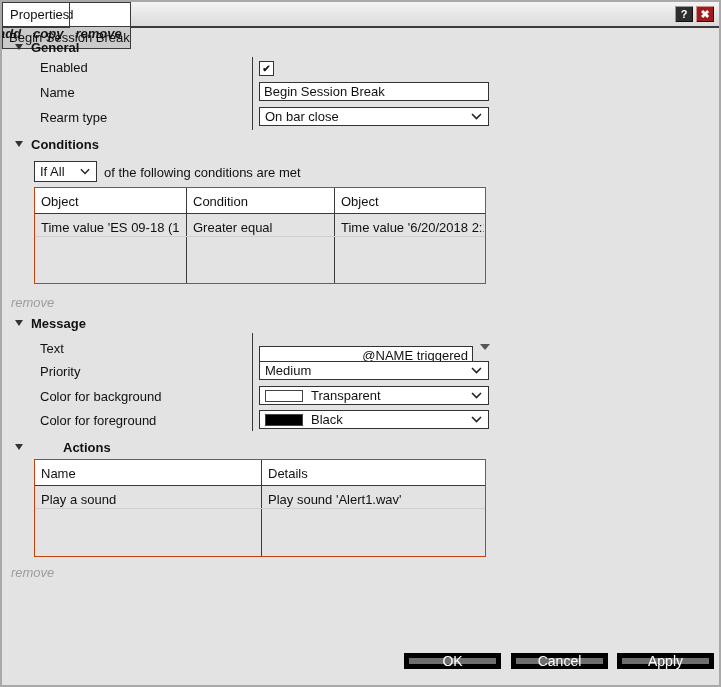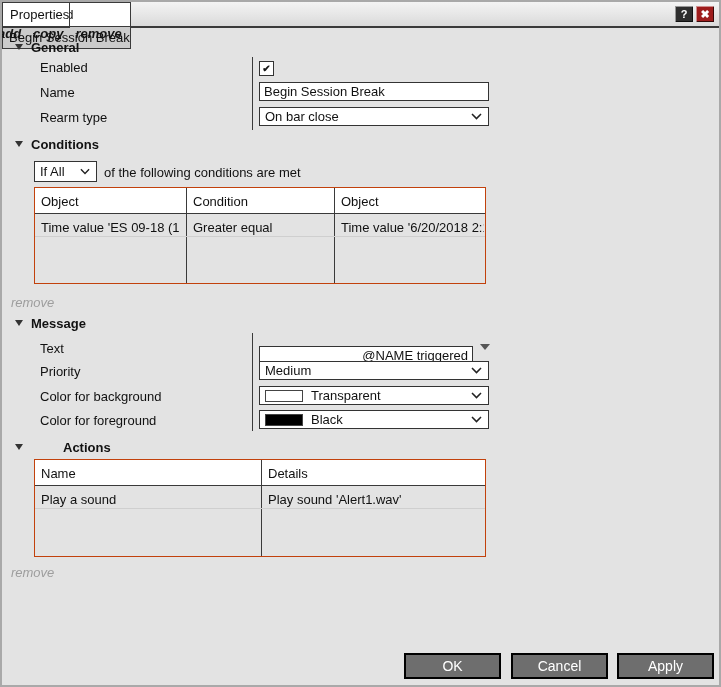--- a/index.html
+++ b/index.html
@@ -86,22 +86,22 @@
   
   .grid { position:absolute; left:31px; width:452px; border:1px solid #c2410c; background:#e3e3e3; }
   .grid .thead { position:absolute; left:0; right:0; top:0; height:26px; background:#fff; border-bottom:1px solid #3a3a3a; }
   .grid .gcol { position:absolute; top:0; bottom:0; border-right:1px solid #3a3a3a; }
   .grid .hcell { position:absolute; top:6px; font-size:13px; color:#111; white-space:nowrap; }
   .grid .dcell { position:absolute; top:32px; font-size:13px; color:#111; white-space:nowrap; overflow:hidden; }
   .grid .rline { position:absolute; left:0; right:0; top:48px; height:1px; background:#cfcfcf; }
 
   
   .btn {
-    position:absolute; top:651px; width:97px; height:26px;
-    background:#6e6e6e; border:2px solid #000000; color:#fff;
+    position:absolute; top:651px; width:97px; height:16px;
+    background:#6e6e6e; border:5px solid #000000; color:#fff;
     font-size:14px; display:flex; align-items:center; justify-content:center; cursor:default;
   }
 </style>
 </head>
 <body>
 
 <div class="window">
 
   <div class="titlebar">
     <div class="title">Alerts</div>

